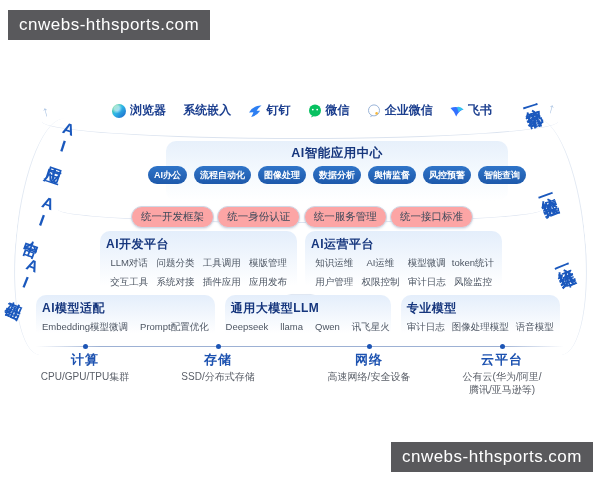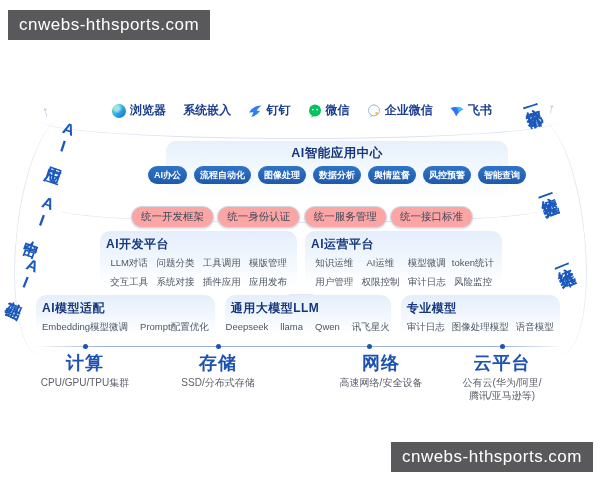--- a/index.html
+++ b/index.html
@@ -104,21 +104,21 @@
   .m1{width:180px;}.m2{width:154px;}.m3{width:148px;}
   .items-row{display:flex;justify-content:center;gap:12px;
     font-size:9.5px;color:#4d5663;white-space:nowrap;}
   .m3 .items-row{gap:7px;}
 
   
   .infra-line{position:absolute;left:36px;top:346px;width:528px;height:1px;
     background:linear-gradient(90deg,rgba(150,170,205,0),#9db1d4 12%,#9db1d4 88%,rgba(150,170,205,0));}
   .dot{position:absolute;top:344px;width:5px;height:5px;border-radius:50%;background:#1d55b5;}
   .infra-item{position:absolute;top:351px;text-align:center;transform:translateX(-50%);}
-  .infra-item .ititle{font-size:18px;font-weight:bold;color:#1d52b0;letter-spacing:1px;}
+  .infra-item .ititle{font-size:13px;font-weight:bold;color:#1d52b0;letter-spacing:1px;}
   .infra-item .idesc{font-size:10px;color:#5a5f68;margin-top:2px;white-space:pre-line;line-height:1.25;}
 </style>
 </head>
 <body>
 
 <div class="wm wm-tl">cnwebs-hthsports.com</div>
 <div class="wm wm-br">cnwebs-hthsports.com</div>
 
 <div class="diagram">
 
@@ -268,21 +268,21 @@
   <div class="dot" style="left:500px;"></div>
 
   <div class="infra-item" style="left:85px;">
     <div class="ititle">计算</div>
     <div class="idesc">CPU/GPU/TPU集群</div>
   </div>
   <div class="infra-item" style="left:218px;">
     <div class="ititle">存储</div>
     <div class="idesc">SSD/分布式存储</div>
   </div>
-  <div class="infra-item" style="left:381px;">
+  <div class="infra-item" style="left:369px;">
     <div class="ititle">网络</div>
     <div class="idesc">高速网络/安全设备</div>
   </div>
   <div class="infra-item" style="left:502px;">
     <div class="ititle">云平台</div>
     <div class="idesc">公有云(华为/阿里/
 腾讯/亚马逊等)</div>
   </div>
 
 </div>

